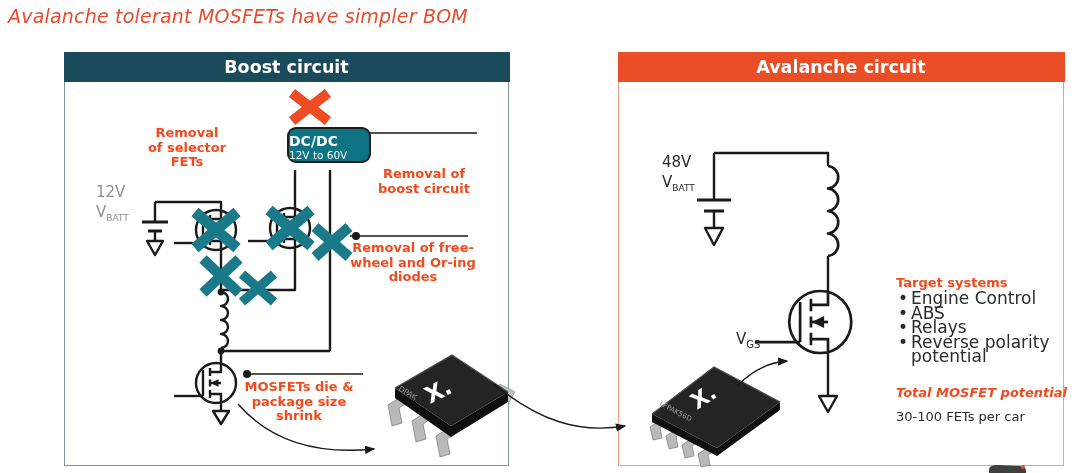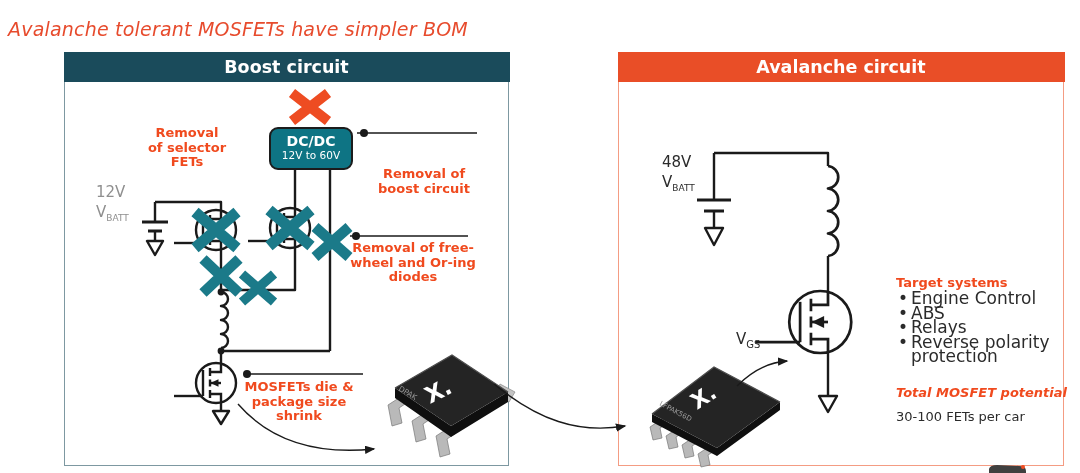--- a/index.html
+++ b/index.html
@@ -2,21 +2,21 @@
 <html style="--title_orange: #e74b2d; --orange_header: #e94e27; --teal_header: #1a4b5b; --dcdc_fill: #0e7484; --teal_cross: #1b7a89; --orange_x: #ee4c22; --callout_orange: #f04a1e; --gray_label: #8f8f8f; --dark_text: #2b2b2b; --wire: #1a1a1a; --boost_border: #7d98a1; --avalanche_border: #f49c83;"><head>
 <meta charset="utf-8">
 <style>
   html,body{margin:0;padding:0;background:#ffffff;}
   .stage{
     position:relative;width:1080px;height:473px;overflow:hidden;background:#fff;
     font-family:"DejaVu Sans","Liberation Sans",sans-serif;
   }
   .abs{position:absolute;}
   .title{
-    left:8px;top:18px;font-size:19px;font-style:italic;font-weight:500;
+    left:8px;top:5px;font-size:19px;font-style:italic;font-weight:500;
     color:var(--title_orange);letter-spacing:0.2px;white-space:nowrap;
   }
   .panel{box-sizing:border-box;background:transparent;}
   .panel-boost{left:64px;top:52px;width:445px;height:414px;border:1.5px solid var(--boost_border);}
   .panel-avalanche{left:618px;top:52px;width:446px;height:414px;border:1.5px solid var(--avalanche_border);}
   .panel-header{
     position:absolute;left:-1.5px;top:-1.5px;right:-1.5px;height:30px;
     display:flex;align-items:center;justify-content:center;
     color:#ffffff;font-size:17.5px;font-weight:bold;
   }
@@ -26,23 +26,23 @@
   .txt{z-index:4;}
   .callout{
     font-size:13px;font-weight:bold;color:var(--callout_orange);
     text-align:center;line-height:14.5px;white-space:pre-line;
   }
   .batt-label{font-size:15px;line-height:20px;}
   .batt-label sub{font-size:9px;}
   .gray{color:var(--gray_label);}
   .dark{color:var(--dark_text);}
   .dcdc{
-    left:269px;top:127px;width:84px;height:43px;box-sizing:border-box;
+    left:287px;top:127px;width:84px;height:36px;box-sizing:border-box;
     background:var(--dcdc_fill);border:2px solid #1c1c1c;border-radius:9px;
-    color:#fff;text-align:center;z-index:4;
+    color:#fff;text-align:left;z-index:4;
   }
   .dcdc .l1{font-size:14px;font-weight:bold;margin-top:4px;line-height:16px;}
   .dcdc .l2{font-size:10.5px;line-height:12px;}
   .vgs-label{font-size:15px;color:var(--dark_text);}
   .vgs-label sub{font-size:10px;}
   .target-title,.total-title{font-size:13px;font-weight:bold;color:var(--callout_orange);white-space:nowrap;}
   .target-list{margin:0;padding:0;list-style:none;width:162px;font-size:17px;color:var(--dark_text);line-height:14.5px;}
   .target-list li{position:relative;padding-left:15px;margin:0;}
   .target-list li::before{content:"\2022";position:absolute;left:2px;color:var(--dark_text);}
   .total-value{font-size:13px;color:var(--dark_text);white-space:nowrap;}
@@ -224,18 +224,18 @@
     <div><span>V</span><sub>BATT</sub></div>
   </div>
   <div class="abs txt vgs-label" style="left:736px;top:330px;">
     <span>V</span><sub>GS</sub>
   </div>
   <div class="abs txt target-title" style="left:896px;top:275px;">Target systems</div>
   <ul class="abs txt target-list" style="left:896px;top:291px;">
       <li>Engine Control</li>
       <li>ABS</li>
       <li>Relays</li>
-      <li>Reverse polarity protection</li>
+      <li>Reverse polarity potential</li>
     </ul>
   <div class="abs txt total-title" style="left:896px;top:385px;font-style:italic;">Total MOSFET potential</div>
   <div class="abs txt total-value" style="left:896px;top:409px;">30-100 FETs per car</div>
 
 </div>
 
 </body></html>

